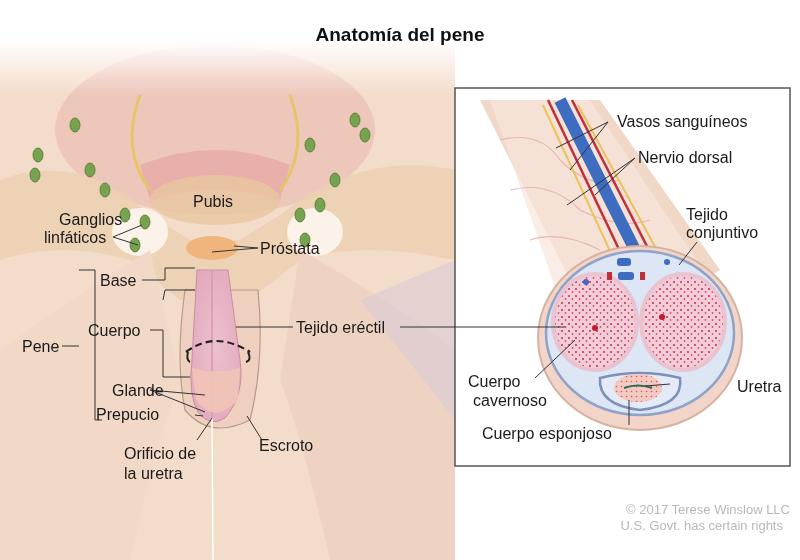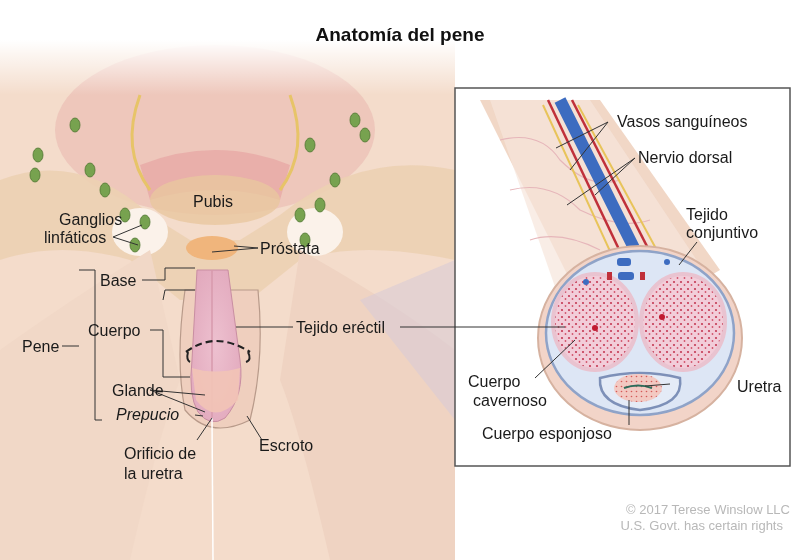--- a/index.html
+++ b/index.html
@@ -141,21 +141,21 @@
 
 <div class="lbl" style="left:59px;top:210px;">Ganglios</div>
 <div class="lbl" style="left:44px;top:228px;">linfáticos</div>
 <div class="lbl" style="left:193px;top:192px;">Pubis</div>
 <div class="lbl" style="left:260px;top:239px;">Próstata</div>
 <div class="lbl" style="left:100px;top:271px;">Base</div>
 <div class="lbl" style="left:22px;top:337px;">Pene</div>
 <div class="lbl" style="left:88px;top:321px;">Cuerpo</div>
 <div class="lbl" style="left:296px;top:318px;">Tejido eréctil</div>
 <div class="lbl" style="left:96px;top:381px;margin-left:16px;">Glande</div>
-<div class="lbl" style="left:116px;top:405px;font-style:italic;">Prepucio</div>
+<div class="lbl" style="left:96px;top:405px;">Prepucio</div>
 <div class="lbl" style="left:124px;top:444px;">Orificio de</div>
 <div class="lbl" style="left:124px;top:464px;">la uretra</div>
 <div class="lbl" style="left:259px;top:436px;">Escroto</div>
 
 <div class="lbl" style="left:617px;top:112px;">Vasos sanguíneos</div>
 <div class="lbl" style="left:638px;top:148px;">Nervio dorsal</div>
 <div class="lbl" style="left:686px;top:205px;">Tejido</div>
 <div class="lbl" style="left:686px;top:223px;">conjuntivo</div>
 <div class="lbl" style="left:468px;top:372px;">Cuerpo</div>
 <div class="lbl" style="left:473px;top:391px;">cavernoso</div>

